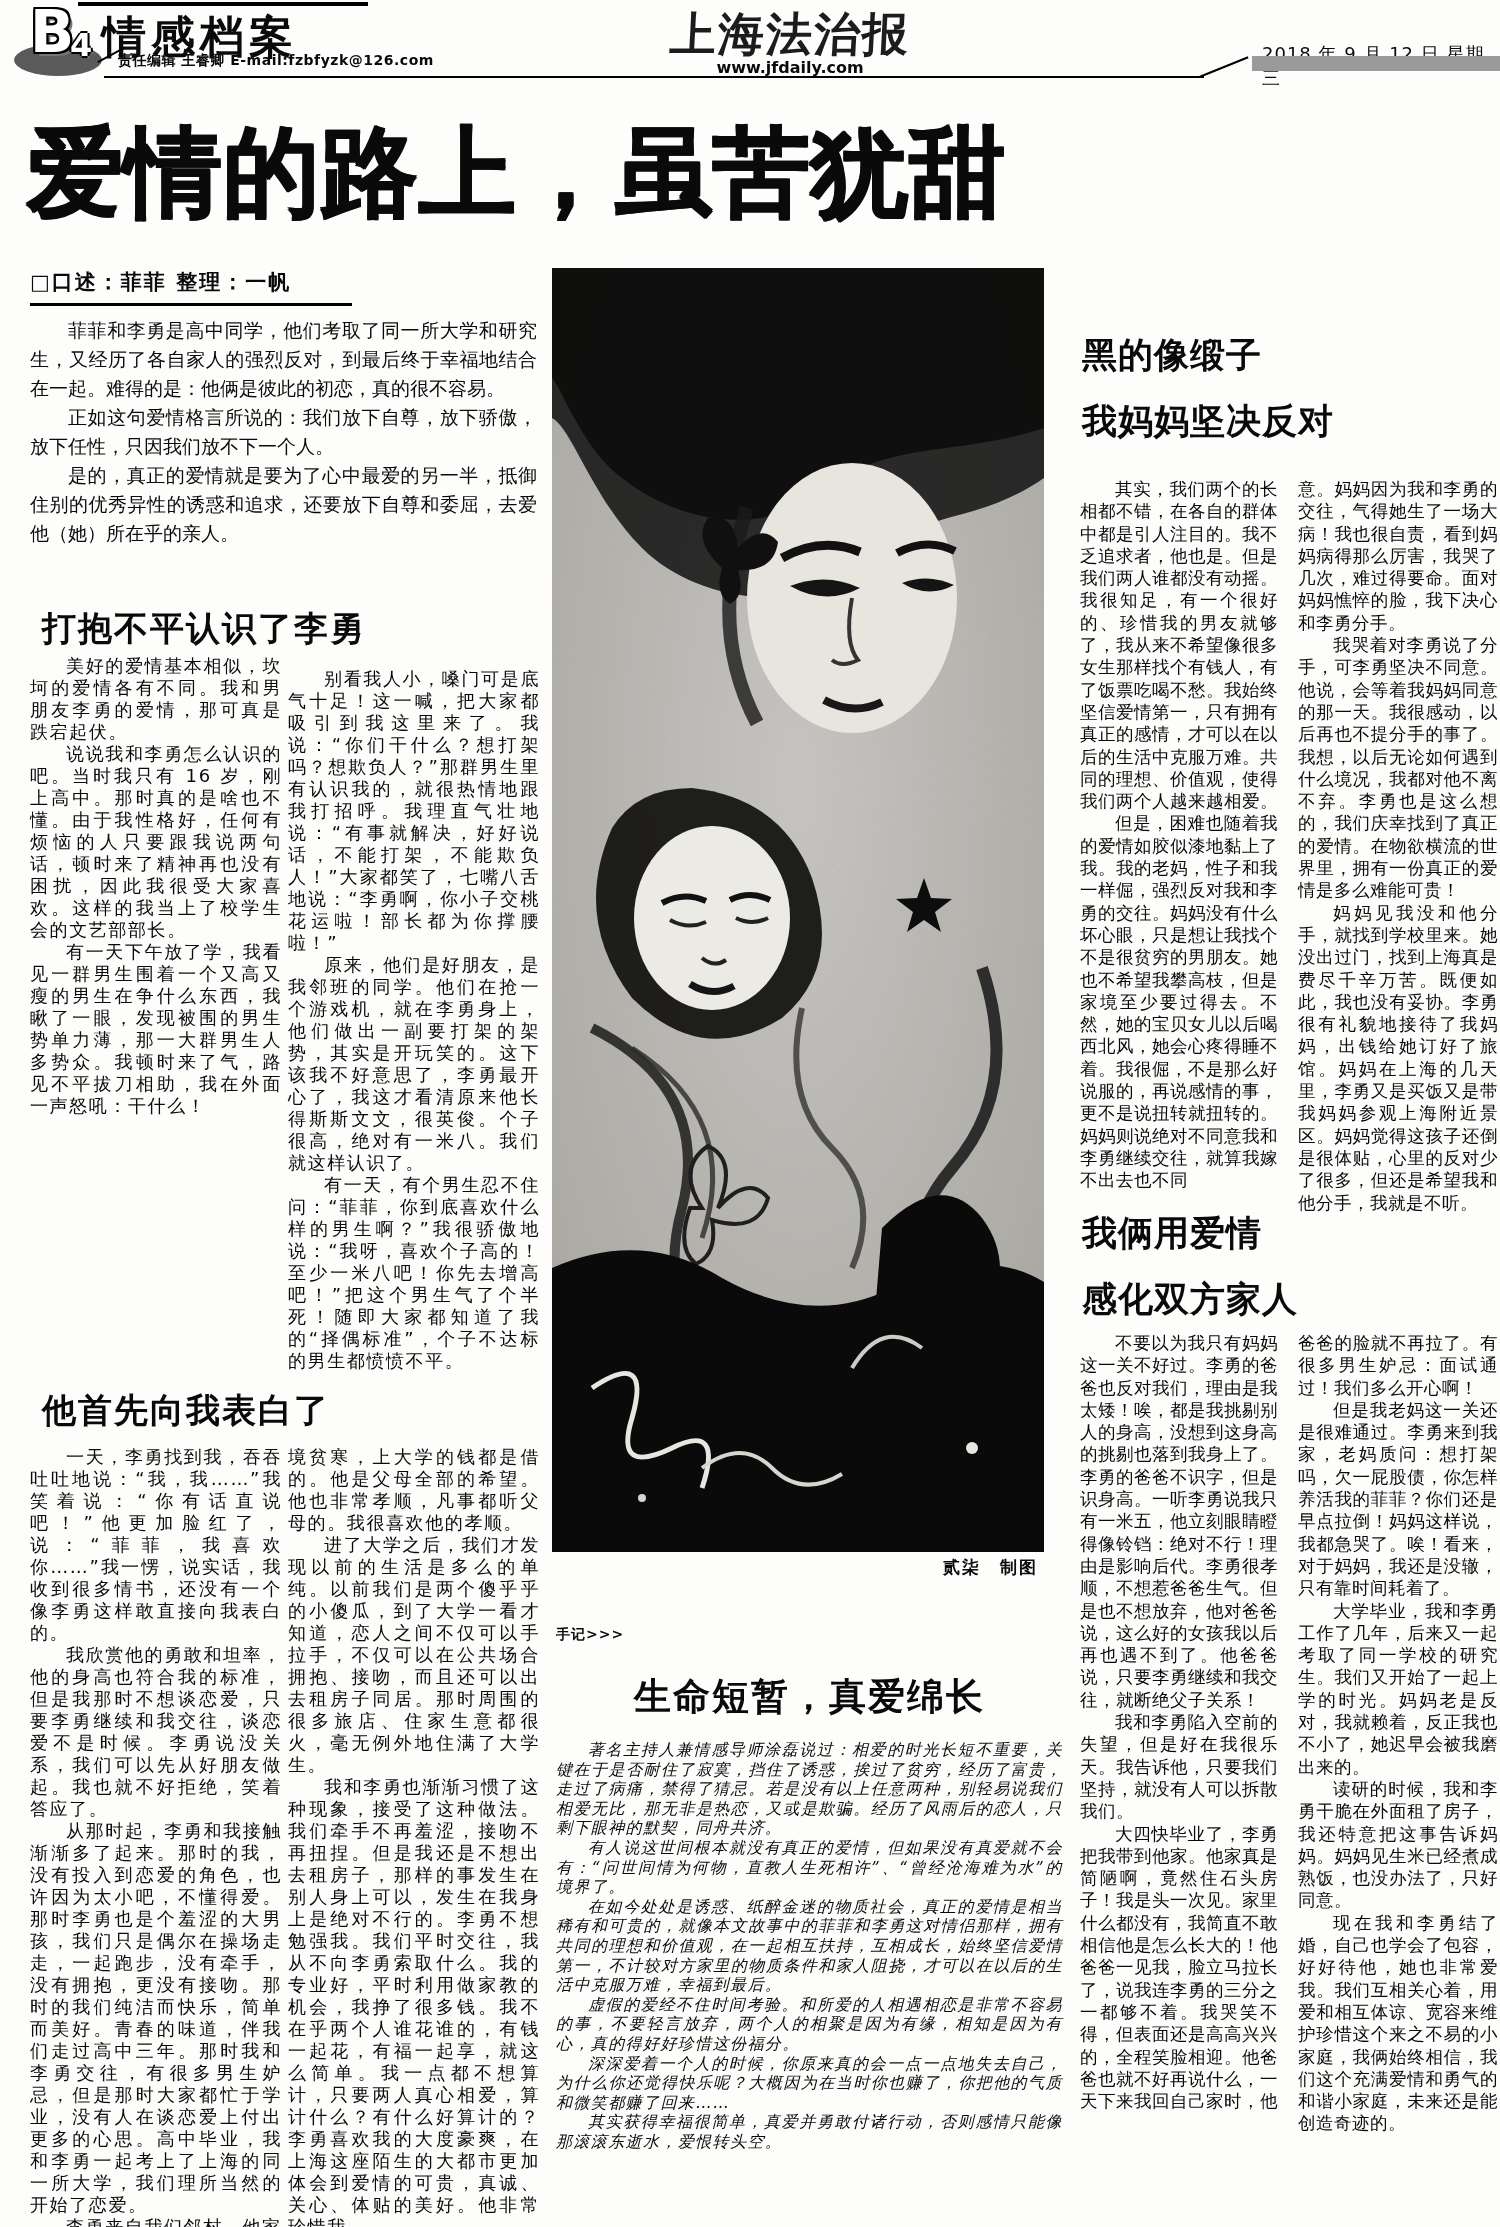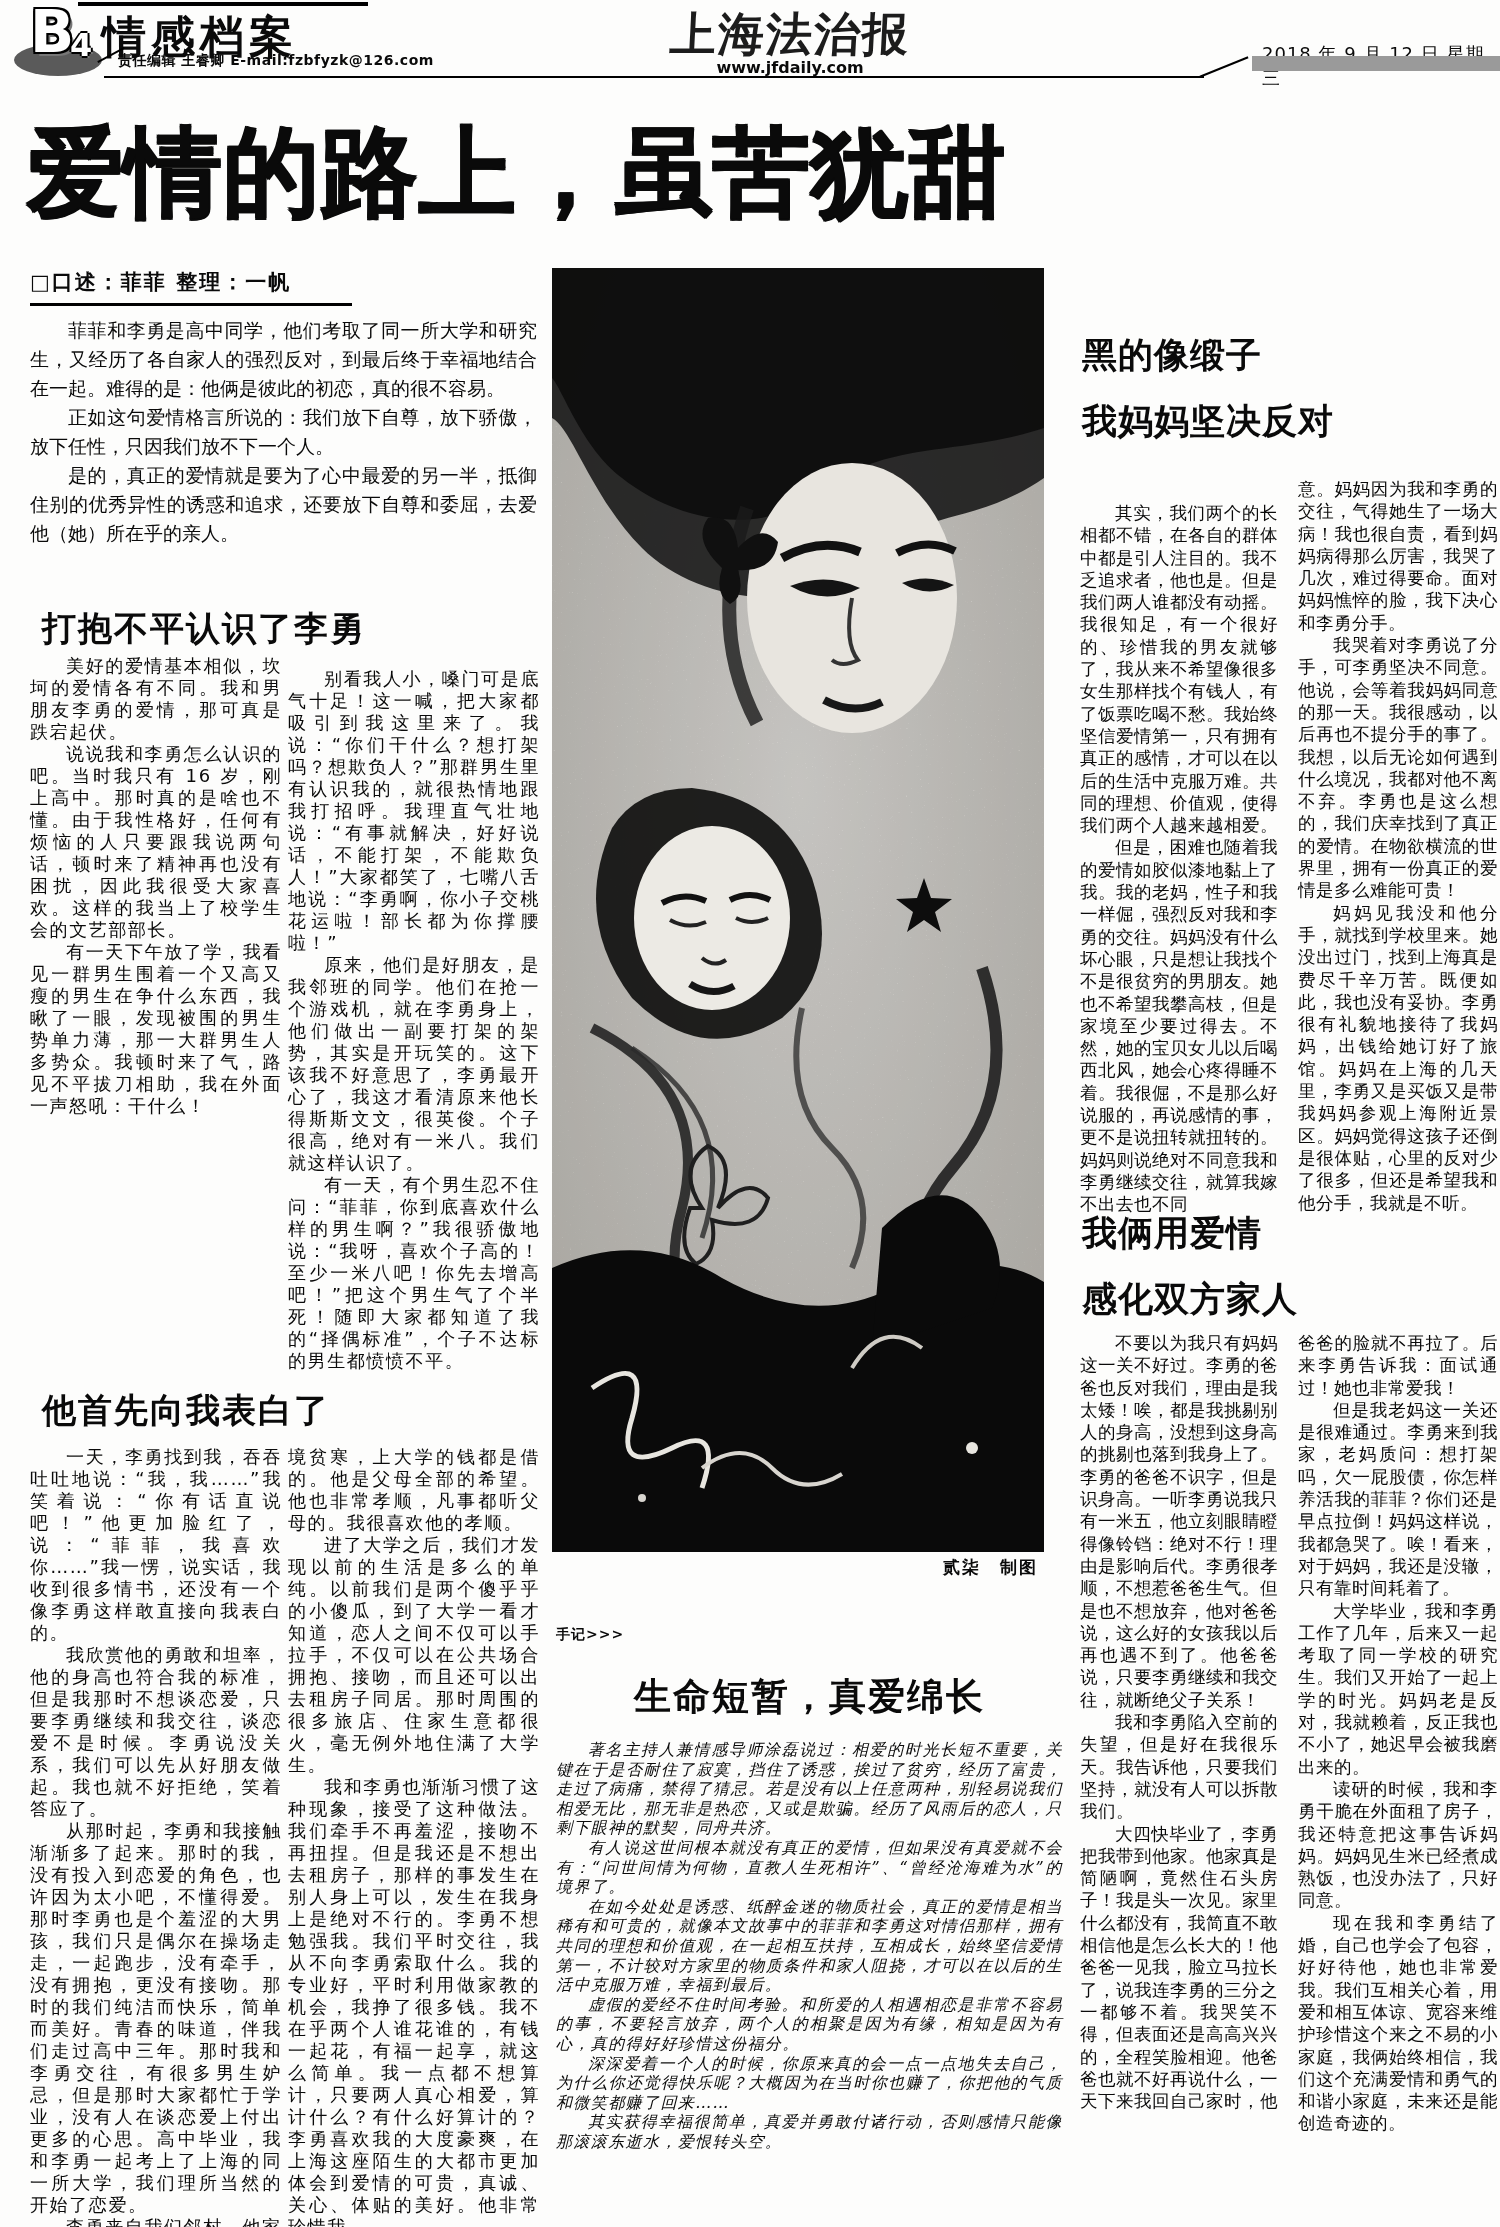--- a/index.html
+++ b/index.html
@@ -172,21 +172,21 @@
       <circle cx="90" cy="1230" r="4" fill="#d8d5cf"></circle>
     </svg>
   </div>
   <div class="art-caption">贰柒　制图</div>
 
   <div class="h-right" style="left:1082px;top:322px;">
     <div>黑的像缎子</div>
     <div>我妈妈坚决反对</div>
   </div>
 
-  <div class="col right-body" style="left:1080px;top:478px;width:198px;margin-top:24px;">
+  <div class="col right-body" style="left:1080px;top:478px;width:198px;">
       <p>其实，我们两个的长相都不错，在各自的群体中都是引人注目的。我不乏追求者，他也是。但是我们两人谁都没有动摇。我很知足，有一个很好的、珍惜我的男友就够了，我从来不希望像很多女生那样找个有钱人，有了饭票吃喝不愁。我始终坚信爱情第一，只有拥有真正的感情，才可以在以后的生活中克服万难。共同的理想、价值观，使得我们两个人越来越相爱。</p>
       <p>但是，困难也随着我的爱情如胶似漆地黏上了我。我的老妈，性子和我一样倔，强烈反对我和李勇的交往。妈妈没有什么坏心眼，只是想让我找个不是很贫穷的男朋友。她也不希望我攀高枝，但是家境至少要过得去。不然，她的宝贝女儿以后喝西北风，她会心疼得睡不着。我很倔，不是那么好说服的，再说感情的事，更不是说扭转就扭转的。妈妈则说绝对不同意我和李勇继续交往，就算我嫁不出去也不同</p>
     </div>
 
   <div class="col right-body cont" style="left:1298px;top:478px;width:200px;">
       <p>意。妈妈因为我和李勇的交往，气得她生了一场大病！我也很自责，看到妈妈病得那么厉害，我哭了几次，难过得要命。面对妈妈憔悴的脸，我下决心和李勇分手。</p>
       <p>我哭着对李勇说了分手，可李勇坚决不同意。他说，会等着我妈妈同意的那一天。我很感动，以后再也不提分手的事了。我想，以后无论如何遇到什么境况，我都对他不离不弃。李勇也是这么想的，我们庆幸找到了真正的爱情。在物欲横流的世界里，拥有一份真正的爱情是多么难能可贵！</p>
       <p>妈妈见我没和他分手，就找到学校里来。她没出过门，找到上海真是费尽千辛万苦。既便如此，我也没有妥协。李勇很有礼貌地接待了我妈妈，出钱给她订好了旅馆。妈妈在上海的几天里，李勇又是买饭又是带我妈妈参观上海附近景区。妈妈觉得这孩子还倒是很体贴，心里的反对少了很多，但还是希望我和他分手，我就是不听。</p>
     </div>
 
@@ -195,21 +195,21 @@
     <div>感化双方家人</div>
   </div>
 
   <div class="col right-body" style="left:1080px;top:1332px;width:198px;">
       <p>不要以为我只有妈妈这一关不好过。李勇的爸爸也反对我们，理由是我太矮！唉，都是我挑剔别人的身高，没想到这身高的挑剔也落到我身上了。李勇的爸爸不识字，但是识身高。一听李勇说我只有一米五，他立刻眼睛瞪得像铃铛：绝对不行！理由是影响后代。李勇很孝顺，不想惹爸爸生气。但是也不想放弃，他对爸爸说，这么好的女孩我以后再也遇不到了。他爸爸说，只要李勇继续和我交往，就断绝父子关系！</p>
       <p>我和李勇陷入空前的失望，但是好在我很乐天。我告诉他，只要我们坚持，就没有人可以拆散我们。</p>
       <p>大四快毕业了，李勇把我带到他家。他家真是简陋啊，竟然住石头房子！我是头一次见。家里什么都没有，我简直不敢相信他是怎么长大的！他爸爸一见我，脸立马拉长了，说我连李勇的三分之一都够不着。我哭笑不得，但表面还是高高兴兴的，全程笑脸相迎。他爸爸也就不好再说什么，一天下来我回自己家时，他</p>
     </div>
 
   <div class="col right-body cont" style="left:1298px;top:1332px;width:200px;">
-      <p>爸爸的脸就不再拉了。后来李勇告诉我：面试通过！她也非常爱我！</p>
+      <p>爸爸的脸就不再拉了。有很多男生妒忌：面试通过！我们多么开心啊！</p>
       <p>但是我老妈这一关还是很难通过。李勇来到我家，老妈质问：想打架吗，欠一屁股债，你怎样养活我的菲菲？你们还是早点拉倒！妈妈这样说，我都急哭了。唉！看来，对于妈妈，我还是没辙，只有靠时间耗着了。</p>
       <p>大学毕业，我和李勇工作了几年，后来又一起考取了同一学校的研究生。我们又开始了一起上学的时光。妈妈老是反对，我就赖着，反正我也不小了，她迟早会被我磨出来的。</p>
       <p>读研的时候，我和李勇干脆在外面租了房子，我还特意把这事告诉妈妈。妈妈见生米已经煮成熟饭，也没办法了，只好同意。</p>
       <p>现在我和李勇结了婚，自己也学会了包容，好好待他，她也非常爱我。我们互相关心着，用爱和相互体谅、宽容来维护珍惜这个来之不易的小家庭，我俩始终相信，我们这个充满爱情和勇气的和谐小家庭，未来还是能创造奇迹的。</p>
     </div>
 
   <div class="notes-label">手记&gt;&gt;&gt;</div>
   <div class="notes-title">生命短暂，真爱绵长</div>
   <div class="notes-body">
       <p>著名主持人兼情感导师涂磊说过：相爱的时光长短不重要，关键在于是否耐住了寂寞，挡住了诱惑，挨过了贫穷，经历了富贵，走过了病痛，禁得了猜忌。若是没有以上任意两种，别轻易说我们相爱无比，那无非是热恋，又或是欺骗。经历了风雨后的恋人，只剩下眼神的默契，同舟共济。</p>

